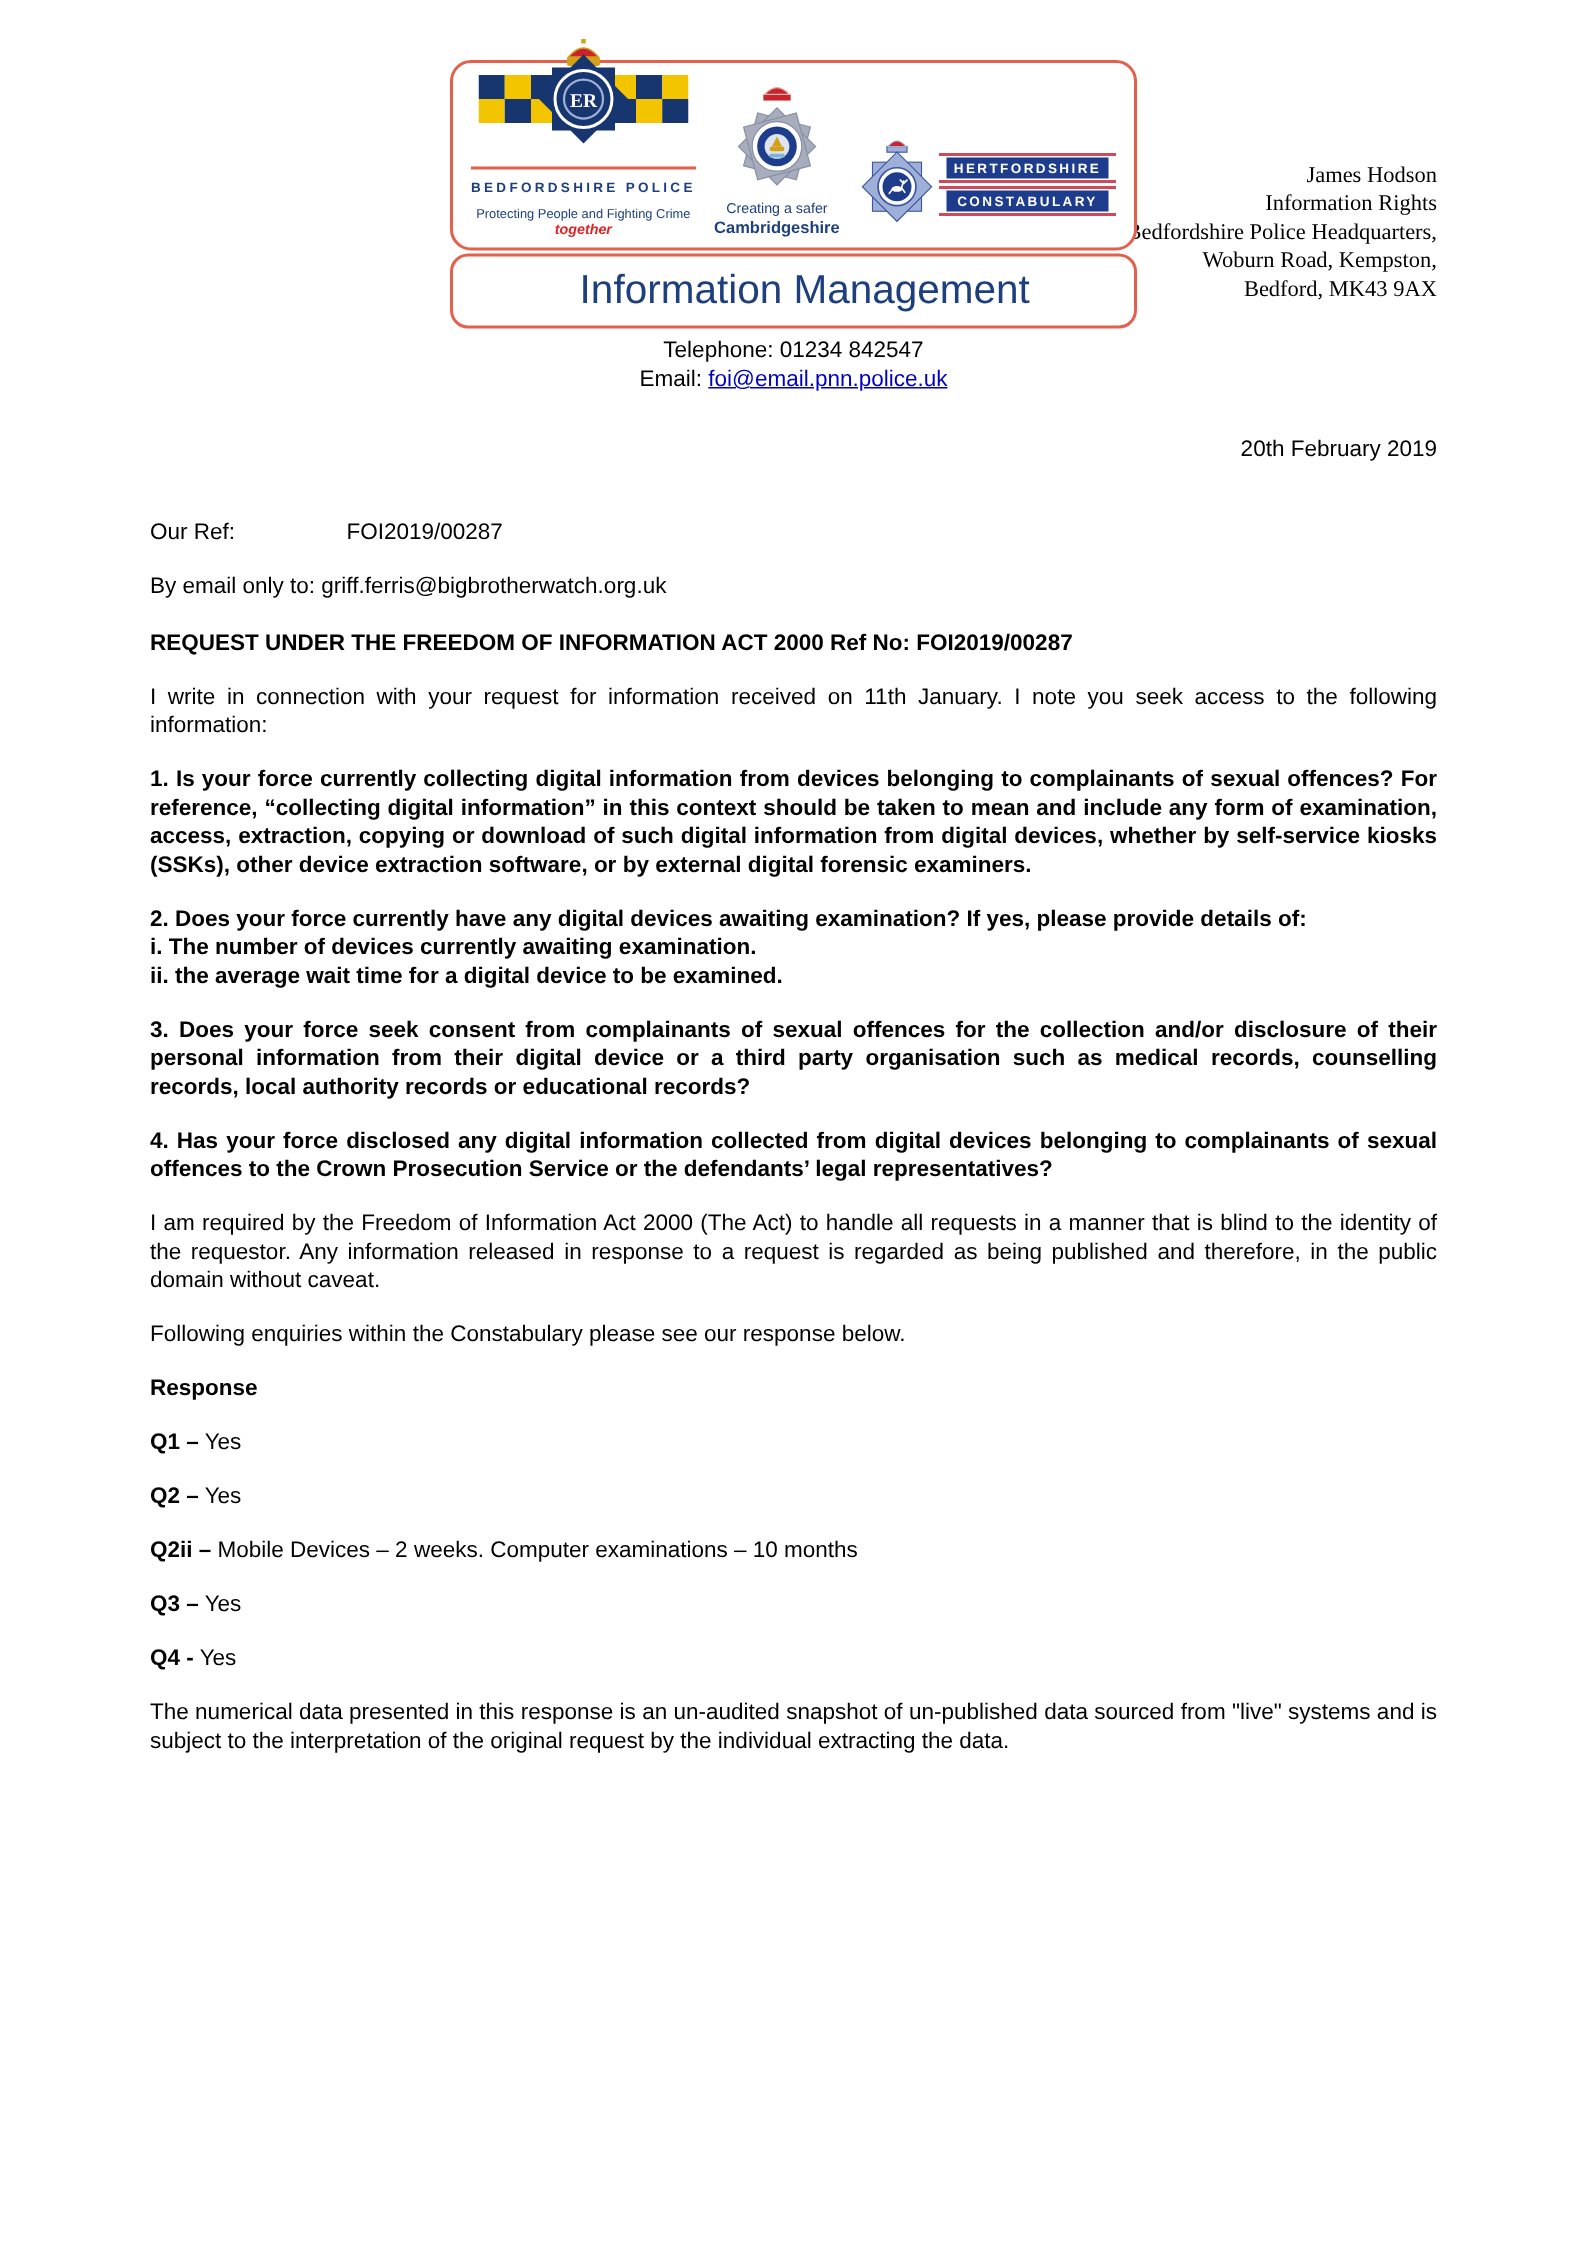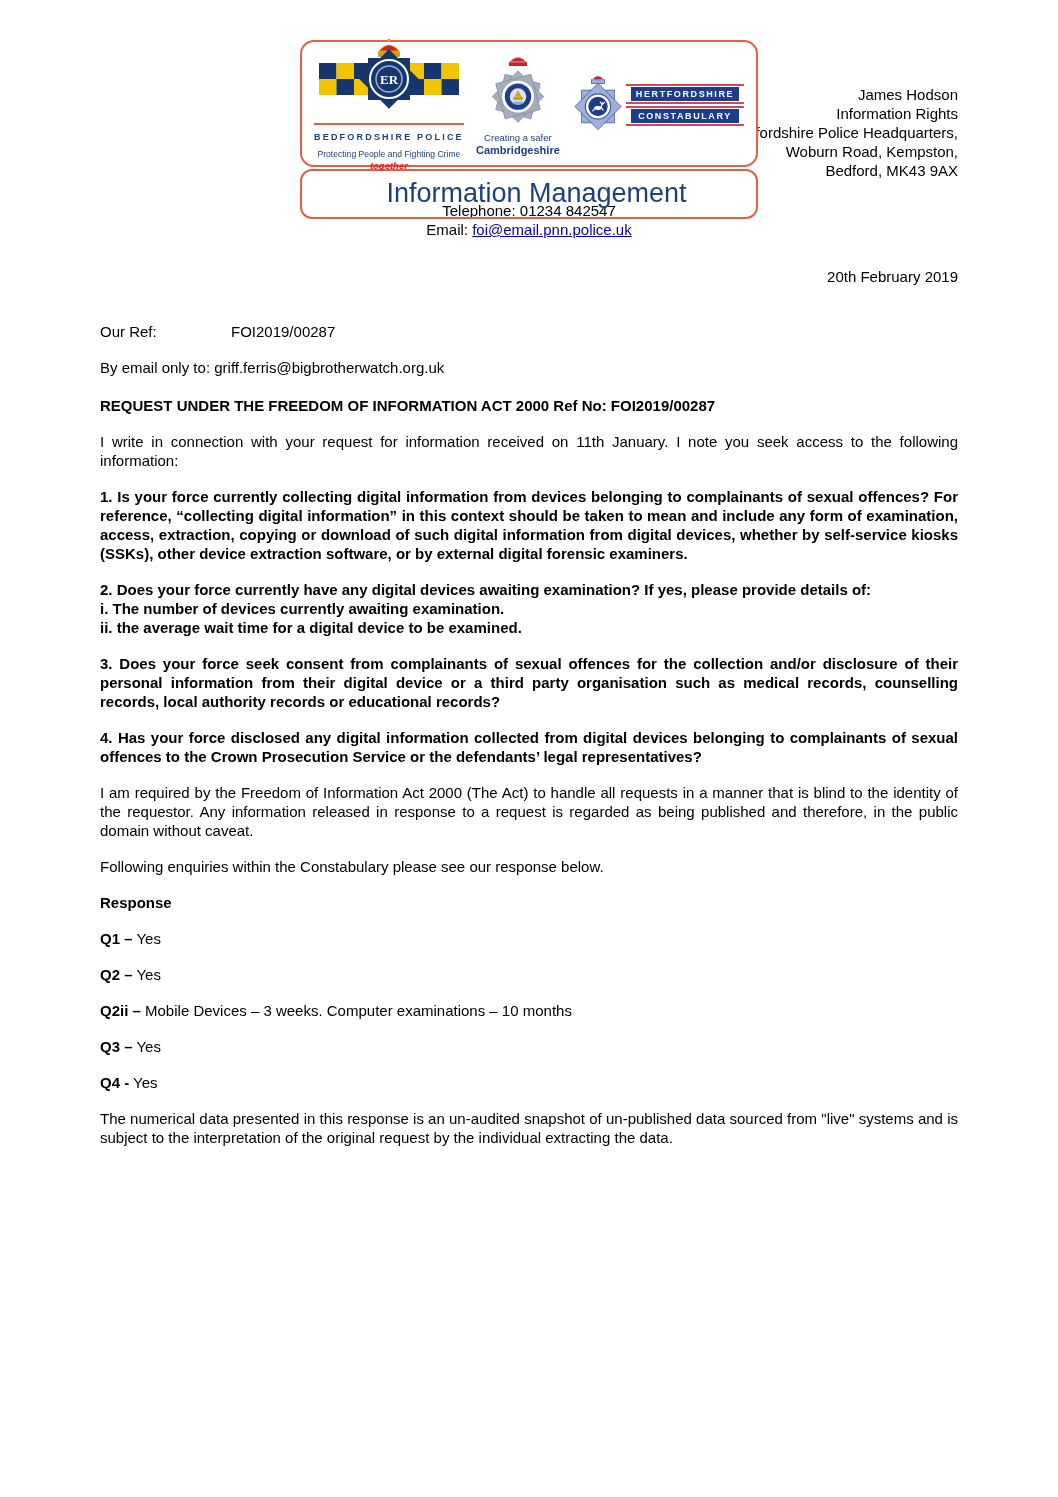--- a/index.html
+++ b/index.html
@@ -7,21 +7,21 @@
     position:relative; width:1058px; height:1497px; margin:0 auto;
     background:#ffffff; overflow:hidden;
     font-family:"Liberation Sans","DejaVu Sans",sans-serif;
     font-size:15px; line-height:19px; color:#000;
   }
   
   .letterhead-wrap { position:absolute; left:300px; top:40px; width:458px; }
   .header-box {
     border:2px solid var(--border-red,#E4604B); border-radius:14px;
     background:#fff; padding:8px 12px 6px 12px; height:109px;
-    display:flex; align-items:center; justify-content:space-between;
+    display:flex; align-items:flex-end; justify-content:space-between;
   }
   .header-sub {
     border:2px solid var(--border-red,#E4604B); border-radius:12px;
     margin-top:2px; text-align:center; padding:6px 0 8px 15px;
     color:var(--navy,#1E3F7F); font-size:27px; line-height:32px; font-weight:400;
   }
   .logo-beds { width:150px; text-align:center; }
   .beds-name {
     color:var(--navy,#1E3F7F); font-weight:bold; font-size:9px; letter-spacing:2.2px;
     border-top:2px solid var(--border-red,#E4604B); padding-top:3px; margin-top:2px; white-space:nowrap;
@@ -33,21 +33,21 @@
   .cambs-line2 { color:var(--navy,#1E3F7F); font-size:11px; line-height:13px; font-weight:bold; }
   .logo-herts { width:172px; display:flex; align-items:center; justify-content:flex-end; }
   .herts-bars { width:118px; margin-left:2px; }
   .herts-bar { border-top:2px solid #CE4A5A; border-bottom:2px solid #CE4A5A; padding:1px 5px; margin:2px 0; }
   .herts-bar-inner {
     background:var(--bar-blue,#1E3C8C); color:#fff; font-weight:bold; font-size:9px;
     letter-spacing:1.6px; text-align:center; line-height:14px; height:14px; white-space:nowrap;
   }
   
   .content { margin:0 100px; }
-  .address-block { padding-top:85px; text-align:right; }
+  .address-block { padding-top:108px; text-align:right;font-family:Liberation Serif, serif; }
   .contact-block { margin-top:21px; text-align:center; }
   .date-line { margin-top:28px; text-align:right; }
   .ref-line { margin-top:36px; }
   .ref-label { display:inline-block; width:131px; }
   .email-to-line { margin-top:17px; }
   .salutation { margin-top:40px; }
   .subject { margin-top:19px; font-weight:bold; }
   p.para { margin:17px 0 0 0; text-align:justify; }
   p.para.q { font-weight:bold; white-space:pre-line; }
   .response-heading { margin-top:17px; font-weight:bold; }
@@ -197,20 +197,20 @@
     <p class="para q">3. Does your force seek consent from complainants of sexual offences for the collection and/or disclosure of their personal information from their digital device or a third party organisation such as medical records, counselling records, local authority records or educational records?</p>
     <p class="para q">4. Has your force disclosed any digital information collected from digital devices belonging to complainants of sexual offences to the Crown Prosecution Service or the defendants’ legal representatives?</p>
 
     <p class="para">I am required by the Freedom of Information Act 2000 (The Act) to handle all requests in a manner that is blind to the identity of the requestor. Any information released in response to a request is regarded as being published and therefore, in the public domain without caveat.</p>
     <p class="para">Following enquiries within the Constabulary please see our response below.</p>
 
     <div class="response-heading">Response</div>
 
     <p class="answer"><b>Q1 –</b> <span>Yes</span></p>
     <p class="answer"><b>Q2 –</b> <span>Yes</span></p>
-    <p class="answer"><b>Q2ii –</b> <span>Mobile Devices – 3 weeks. Computer examinations – 10 months</span></p>
+    <p class="answer"><b>Q2ii –</b> <span>Mobile Devices – 2 weeks. Computer examinations – 10 months</span></p>
     <p class="answer"><b>Q3 –</b> <span>Yes</span></p>
     <p class="answer"><b>Q4 -</b> <span>Yes</span></p>
 
     <p class="para">The numerical data presented in this response is an un-audited snapshot of un-published data sourced from "live" systems and is subject to the interpretation of the original request by the individual extracting the data.</p>
 
   </div>
 </div>
 
 </body></html>

